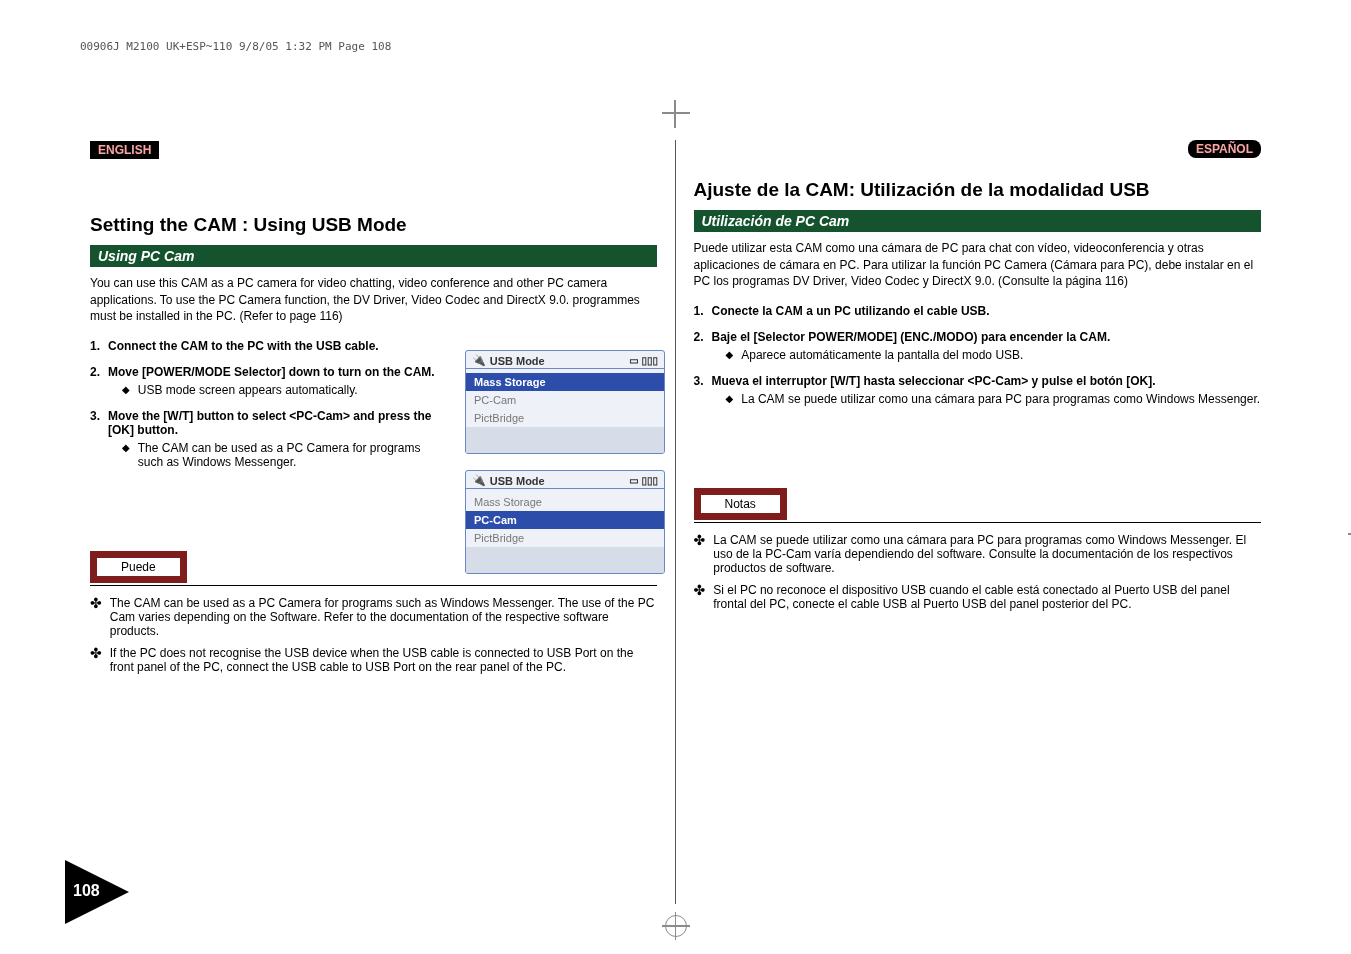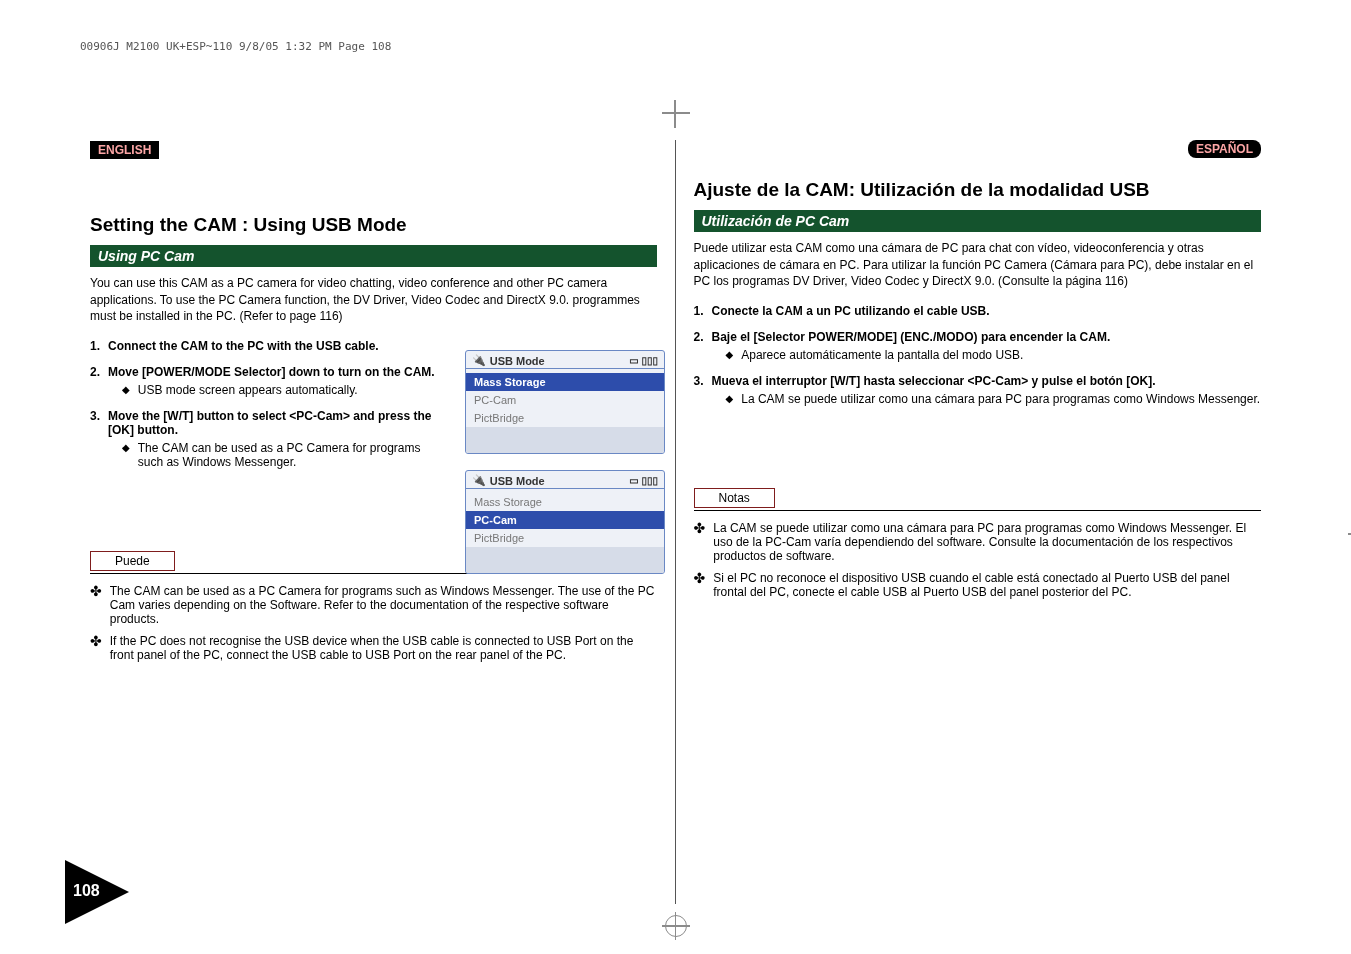--- a/index.html
+++ b/index.html
@@ -18,21 +18,21 @@
   .main-title { font-size: 19px; font-weight: bold; margin-bottom: 8px; line-height: 1.25; clear: both; margin-top: 34px; }
   .section-bar { background: #14532d; color: #fff; font-size: 14px; font-style: italic; font-weight: bold; padding: 3px 8px; margin-bottom: 8px; }
   .intro { font-size: 12px; line-height: 1.4; margin-bottom: 14px; }
   .steps-wrap { position: relative; }
   .step { font-size: 12px; margin-bottom: 12px; display: flex; gap: 8px; }
   .step-num { flex: 0 0 auto; font-weight: bold; }
   .step-body { flex: 1; }
   .step-body .strong { font-weight: bold; }
   .bullet { font-size: 12px; margin-left: 14px; margin-top: 4px; display: flex; gap: 6px; }
   .bullet::before { content:"◆"; font-size:10px; line-height: 1.4; padding-right: 2px; }
-  .notes-label { border: 1px solid #7f1d1d; display: inline-block; font-size: 12px; padding: 2px 24px; margin-top: 20px; margin-bottom: 2px; }
+  .notes-label { border: 7px solid #7f1d1d; display: inline-block; font-size: 12px; padding: 2px 24px; margin-top: 20px; margin-bottom: 2px; }
   .notes-hr { border-top: 1px solid #000; margin-bottom: 10px; }
   .note-item { font-size: 12px; margin-bottom: 8px; display: flex; gap: 8px; }
   .note-item::before { content:"✤"; flex:0 0 auto; font-size: 14px; line-height: 1.1;}
   .page-badge { position: absolute; left: -25px; bottom: -20px; width: 64px; height: 64px; }
   .page-badge .tri { position:absolute; inset:0; }
   .page-badge .tri::before { content:""; position:absolute; width:0; height:0; border-left:0 solid transparent; border-right:64px solid transparent; border-bottom:32px solid #000; top:0; left:0; }
   .page-badge .tri::after { content:""; position:absolute; width:0; height:0; border-left:0 solid transparent; border-right:64px solid transparent; border-top:32px solid #000; top:32px; left:0; }
   .page-badge span { position:absolute; left:8px; top:22px; color:#fff; font-size:16px; font-weight:bold; }
 
   

